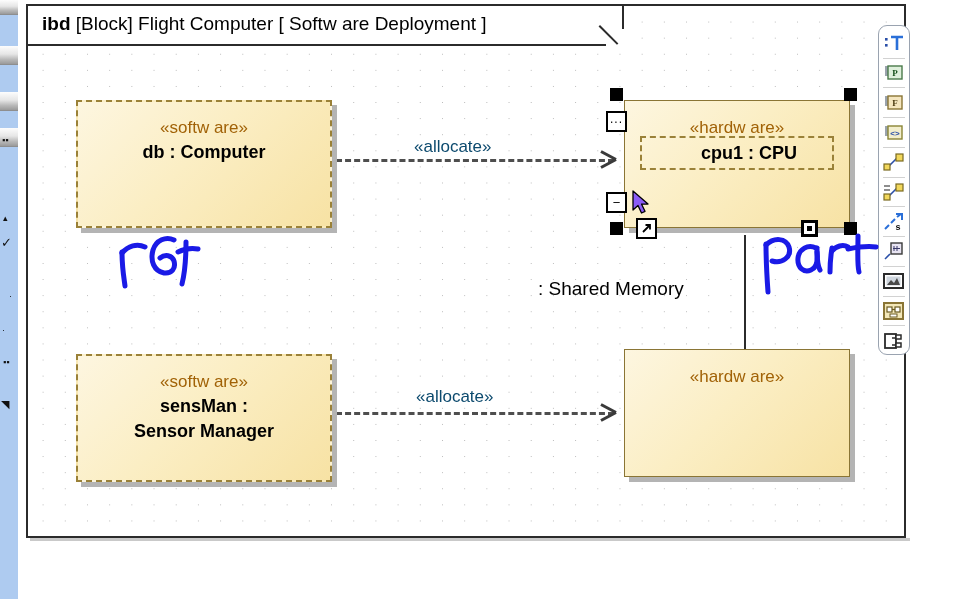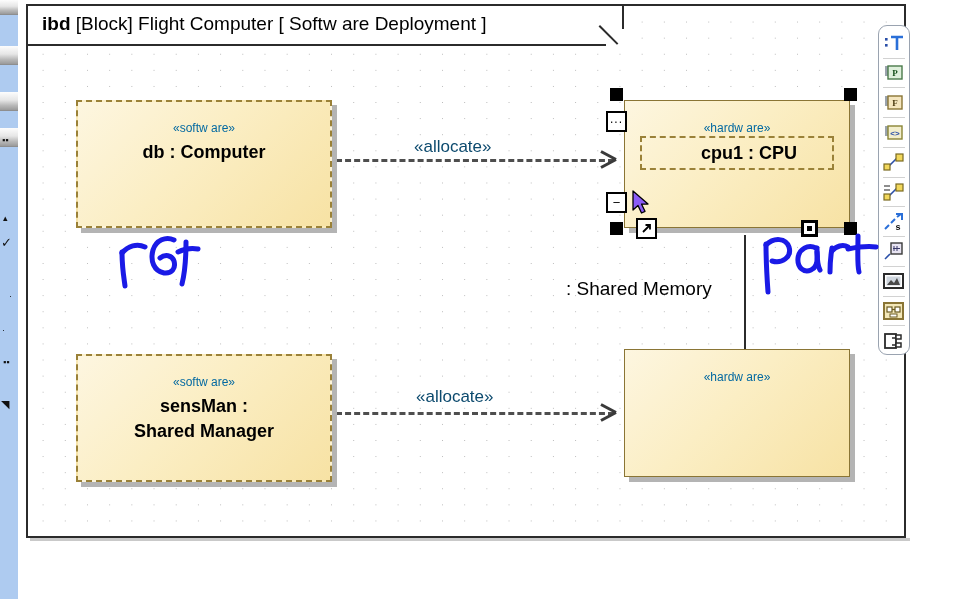--- a/index.html
+++ b/index.html
@@ -44,21 +44,21 @@
 
   
   .part{position:absolute;box-sizing:border-box;}
   .part .shadow{position:absolute;left:5px;top:5px;width:100%;height:100%;background:#b4b4b4;}
   .part .body{position:absolute;inset:0;
      background:linear-gradient(135deg,#fdf6e0 0%,#fbeec4 45%,#f7e2a4 100%);}
   .part.ref .body{border:2px dashed #9a8138;}
   .part.solid .body{border:1px solid #8a7535;}
   .part .labels{position:absolute;inset:0;display:flex;flex-direction:column;
      align-items:center;justify-content:flex-start;padding-top:16px;}
-  .stereo{font-size:12px;color:#0369a1;line-height:24px;}
+  .stereo{font-size:17px;color:#a16207;line-height:24px;}
   .pname{font-size:18px;color:#000;font-weight:bold;line-height:25px;text-align:center;}
 
   
   .nested-ref{position:absolute;left:16px;top:36px;right:16px;height:34px;
      border:2px dashed #9a8138;box-sizing:border-box;}
 
   
   .dash-line{position:absolute;height:0;border-top:3px dashed #4e4e4e;}
   .alloc-label{position:absolute;font-size:17px;color:#0c4a6e;white-space:nowrap;}
   .solid-line{position:absolute;background:#2b2b2b;}
@@ -133,21 +133,21 @@
 
     <div class="dash-line" style="left:308px;top:153px;width:278px;"></div>
     <div class="arrow-open" style="left:571px;top:152px;"></div>
     <div class="alloc-label" style="left:386px;top:131px;">«allocate»</div>
 
     <div class="dash-line" style="left:308px;top:406px;width:278px;"></div>
     <div class="arrow-open" style="left:571px;top:405px;"></div>
     <div class="alloc-label" style="left:388px;top:381px;">«allocate»</div>
 
     <div class="solid-line" style="left:716px;top:229px;width:2px;height:114px;"></div>
-    <div class="conn-label" style="left:538px;top:272px;">: Shared Memory</div>
+    <div class="conn-label" style="left:510px;top:272px;">: Shared Memory</div>
 
     <div class="part ref" style="left:48px;top:94px;width:256px;height:128px;">
       <div class="shadow"></div>
       <div class="body"></div>
       <div class="labels">
         <div class="stereo">«softw are»</div>
         <div class="pname">db : Computer</div>
       </div>
     </div>
 
@@ -180,21 +180,21 @@
         <path d="M3 10 L10 3 M5.5 3 L10 3 L10 7.5" stroke="#000" stroke-width="1.8" fill="none"></path>
       </svg>
     </div>
 
     <div class="part ref" style="left:48px;top:348px;width:256px;height:128px;">
       <div class="shadow"></div>
       <div class="body"></div>
       <div class="labels">
         <div class="stereo">«softw are»</div>
         <div class="pname">sensMan :</div>
-        <div class="pname">Shared Manager</div>
+        <div class="pname">Sensor Manager</div>
       </div>
     </div>
 
     <div class="part solid" style="left:596px;top:343px;width:226px;height:128px;">
       <div class="shadow"></div>
       <div class="body"></div>
       <div class="labels">
         <div class="stereo">«hardw are»</div>
       </div>
     </div>

